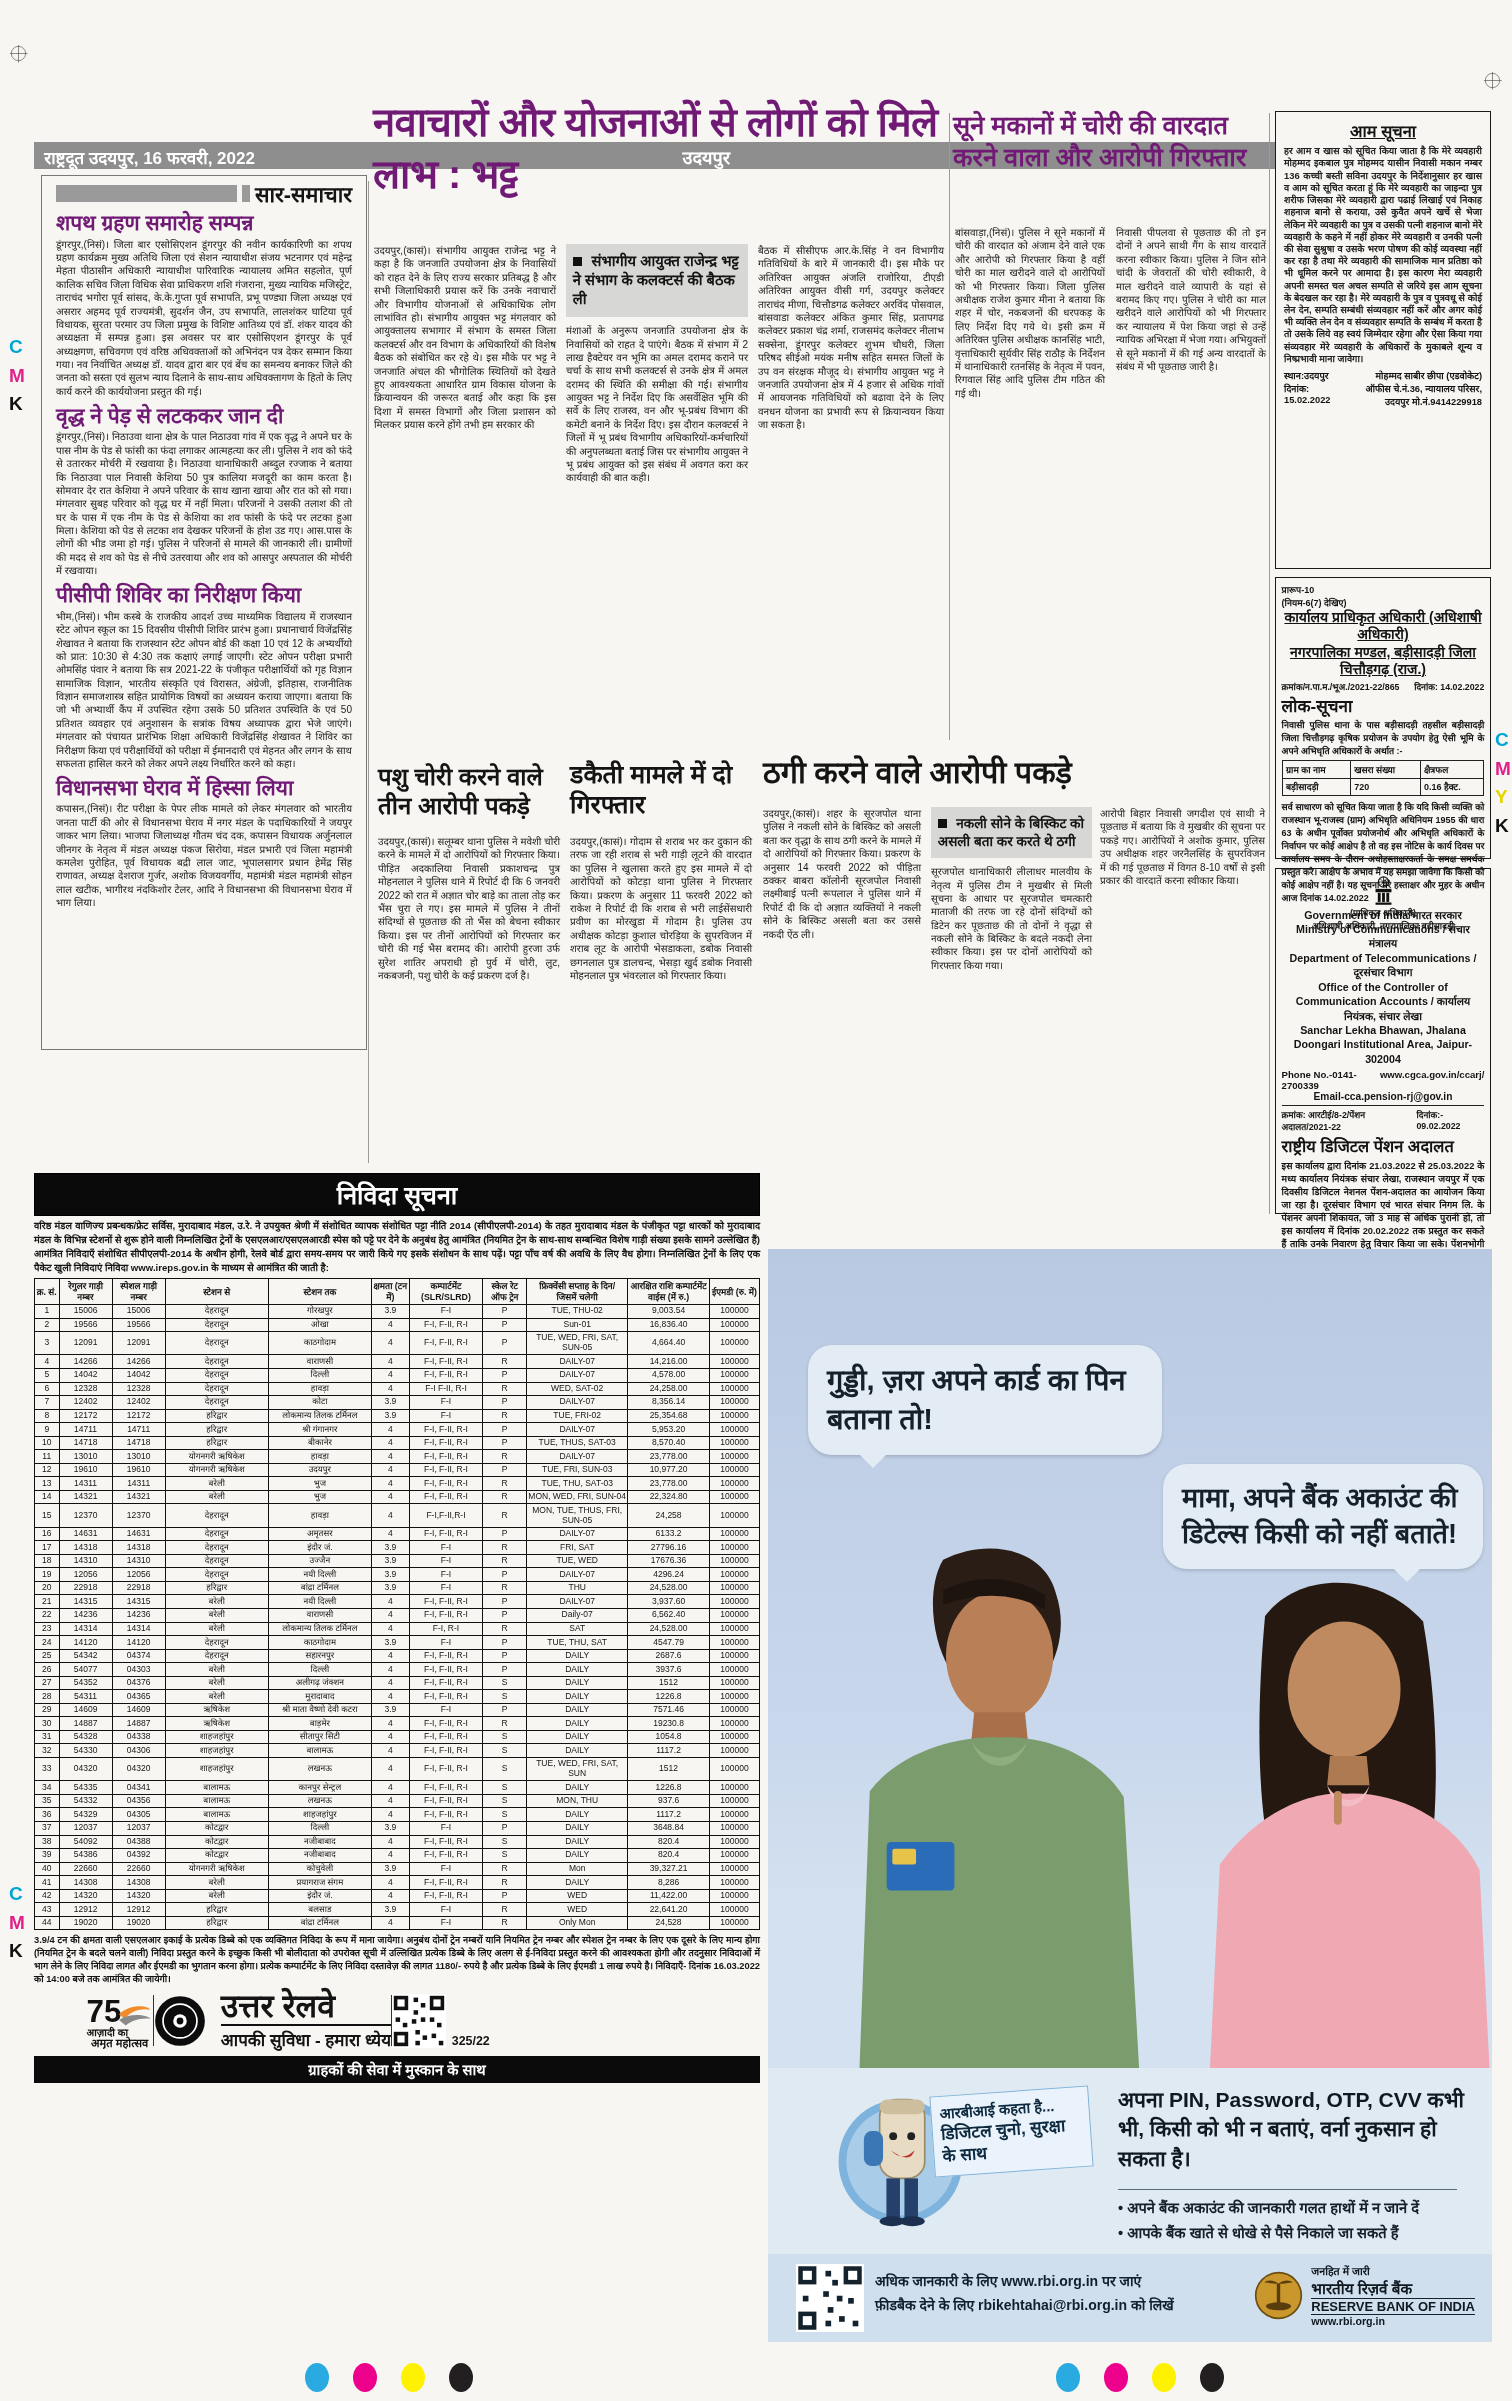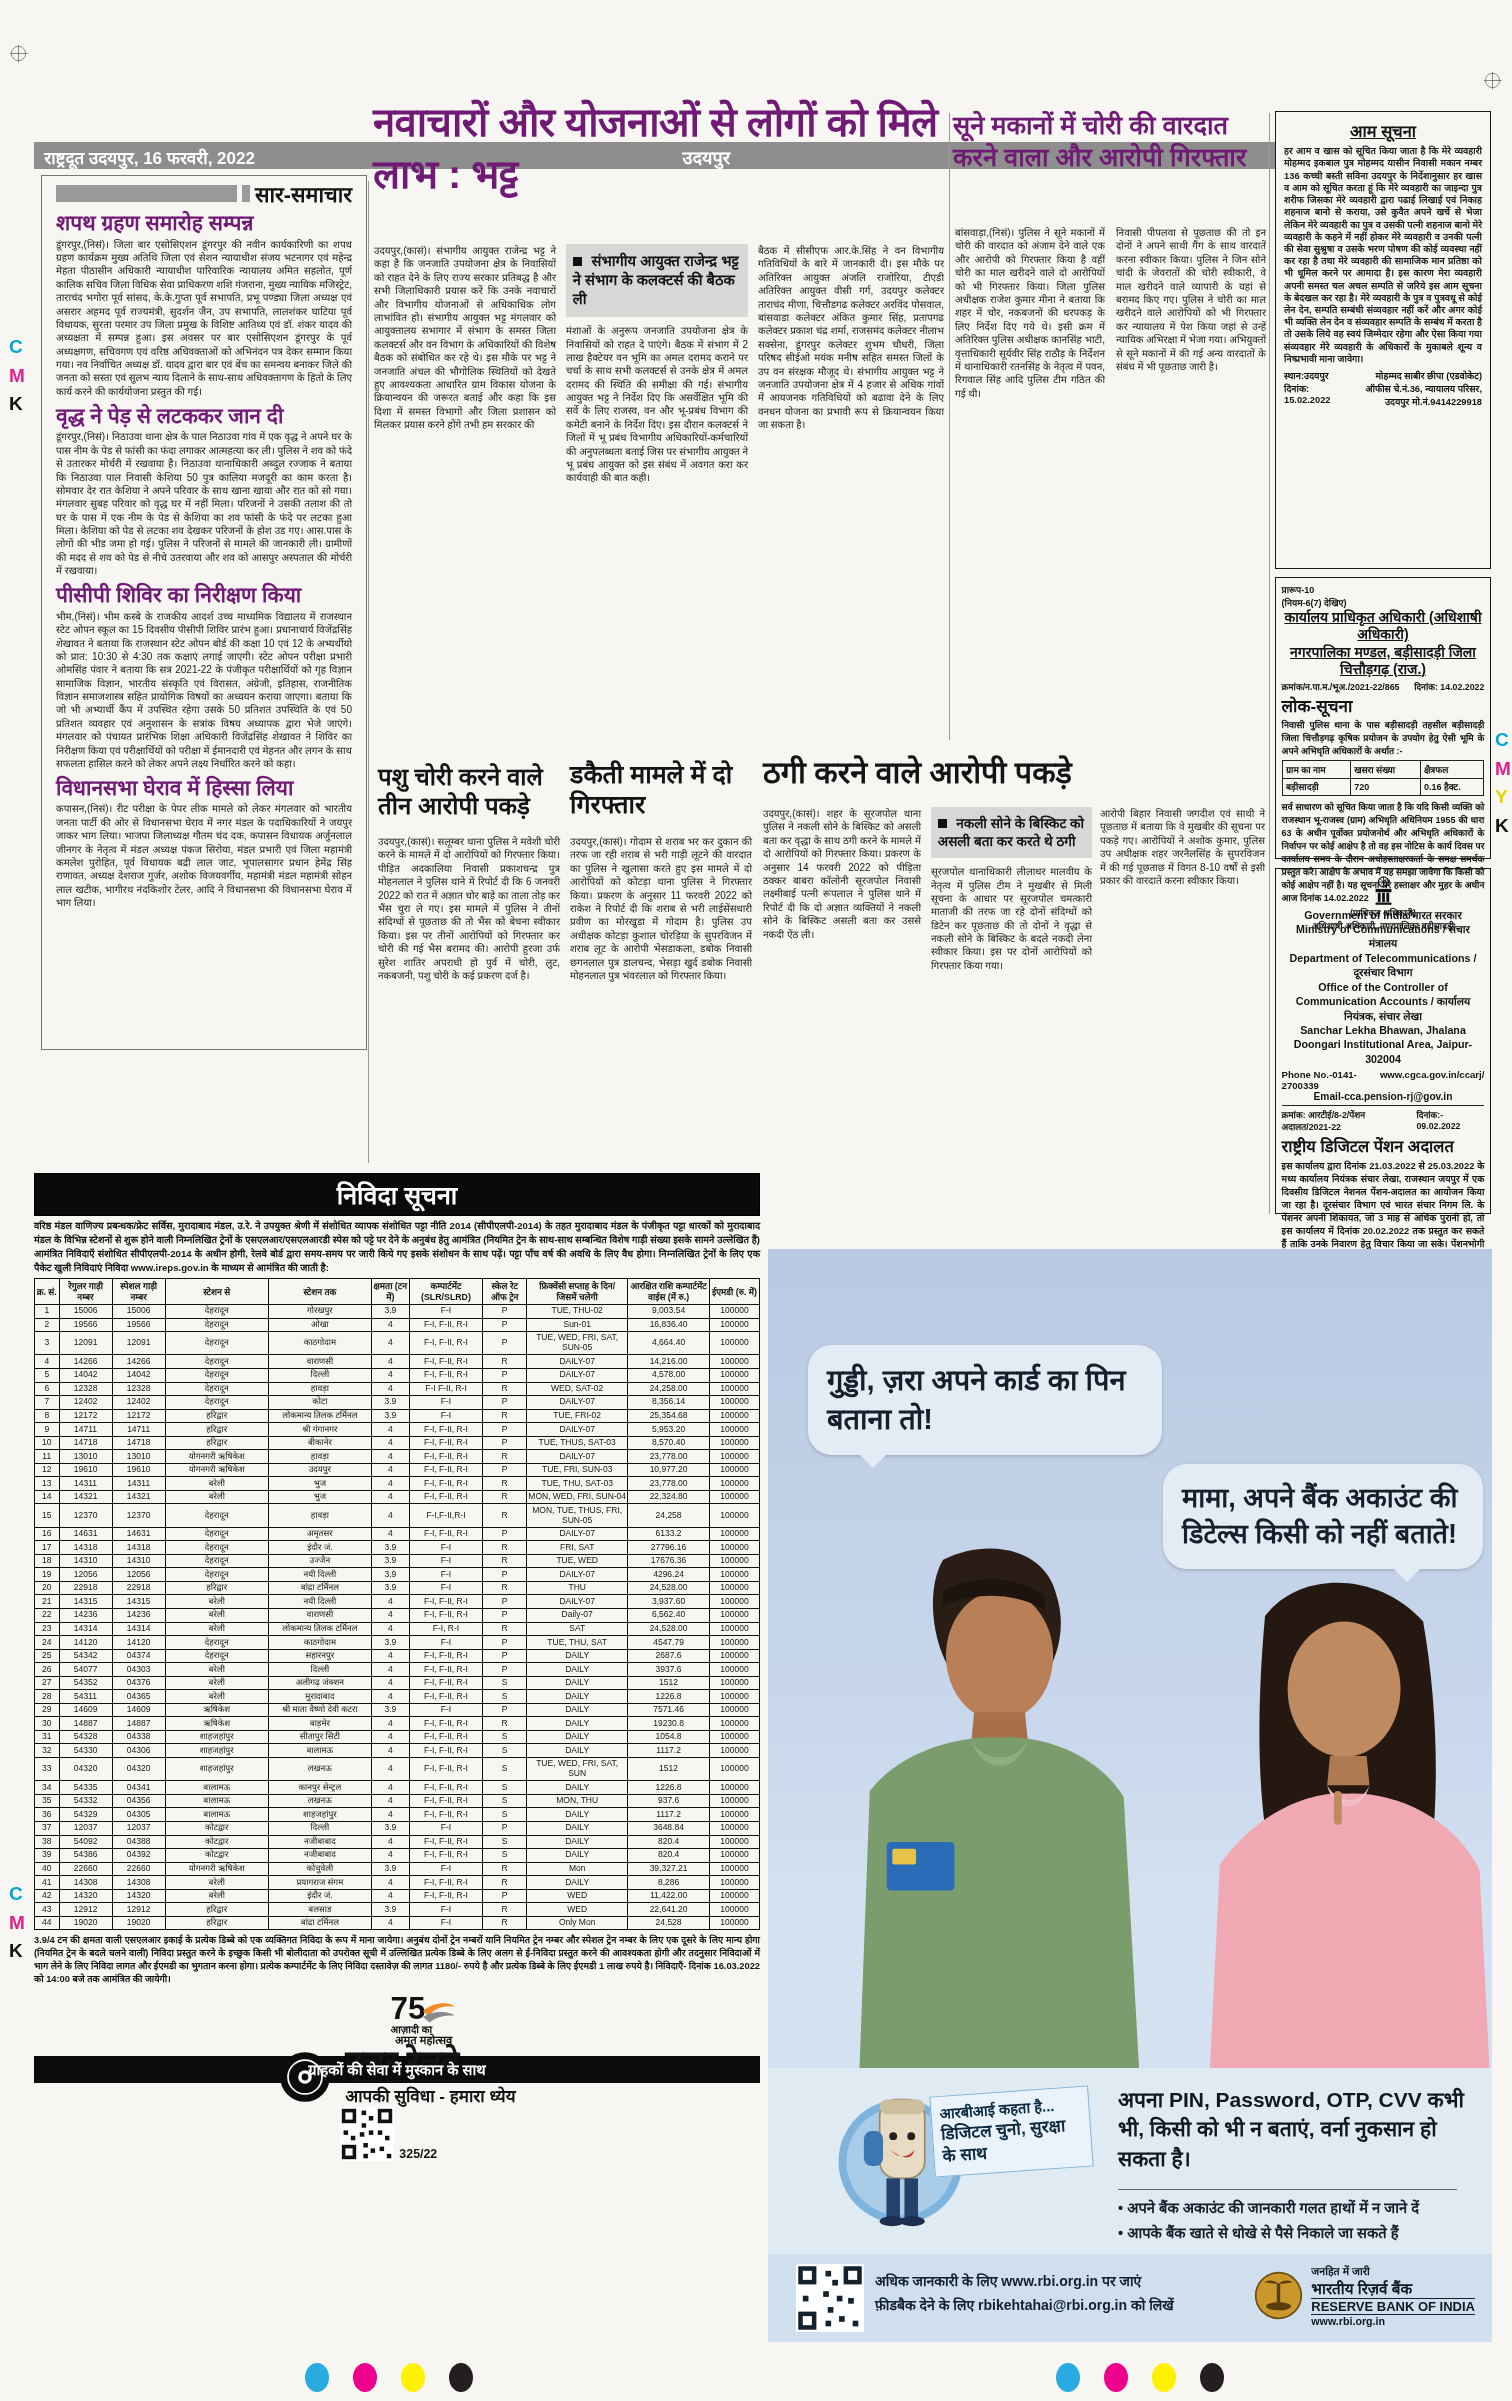--- a/index.html
+++ b/index.html
@@ -50,21 +50,21 @@
   .gov-en{font-size:10.7px;font-weight:bold;line-height:1.35;}
   
   .tender{left:34px;top:1173px;width:726px;}
   .tender .banner{background:#0a0a0a;color:#fff;text-align:center;font-size:25px;font-weight:bold;
                   padding:3.4px 0;border:1.1px solid #000;}
   .tender .intro{font-size:9.6px;font-weight:bold;line-height:1.45;text-align:justify;margin:3.4px 0;}
   .tender table{border-collapse:collapse;width:100%;table-layout:fixed;}
   .tender th{border:0.9px solid #111;font-size:8.8px;padding:2.3px 1.1px;line-height:1.15;}
   .tender td{border:0.9px solid #111;font-size:8.5px;padding:1.4px 1.1px;text-align:center;line-height:1.15;}
   .tender .foot{font-size:9.3px;font-weight:bold;line-height:1.4;text-align:justify;margin-top:3.4px;}
-  .logorow{display:flex;align-items:center;justify-content:flex-start;margin-top:4.5px;height:61px;flex-direction:column;}
+  .logorow{display:flex;align-items:center;justify-content:flex-start;margin-top:4.5px;height:61px;}
   .logorow .sep{width:1.1px;height:51px;background:#333;}
   .nr-name{font-size:32px;font-weight:bold;border-bottom:2.3px solid #111;line-height:1.05;}
   .nr-tag{font-size:17px;font-weight:bold;margin-top:2.3px;}
   .slogan{background:#0b0b0b;color:#fff;text-align:center;font-size:14.7px;font-weight:bold;
           padding:3.4px 0;margin-top:4.5px;}
   
   .ad{left:768px;top:1249px;width:724px;height:1093px;
       background:linear-gradient(180deg,#b9c9e2 0%,#c9d8ec 45%,#d4e1f0 60%);overflow:hidden;}
   .bubble{position:absolute;background:#e3ecf5;border-radius:24px;padding:16px 19px;
           font-weight:bold;line-height:1.35;color:#15202b;box-shadow:0 1.1px 3.4px rgba(0,0,0,.15);}

